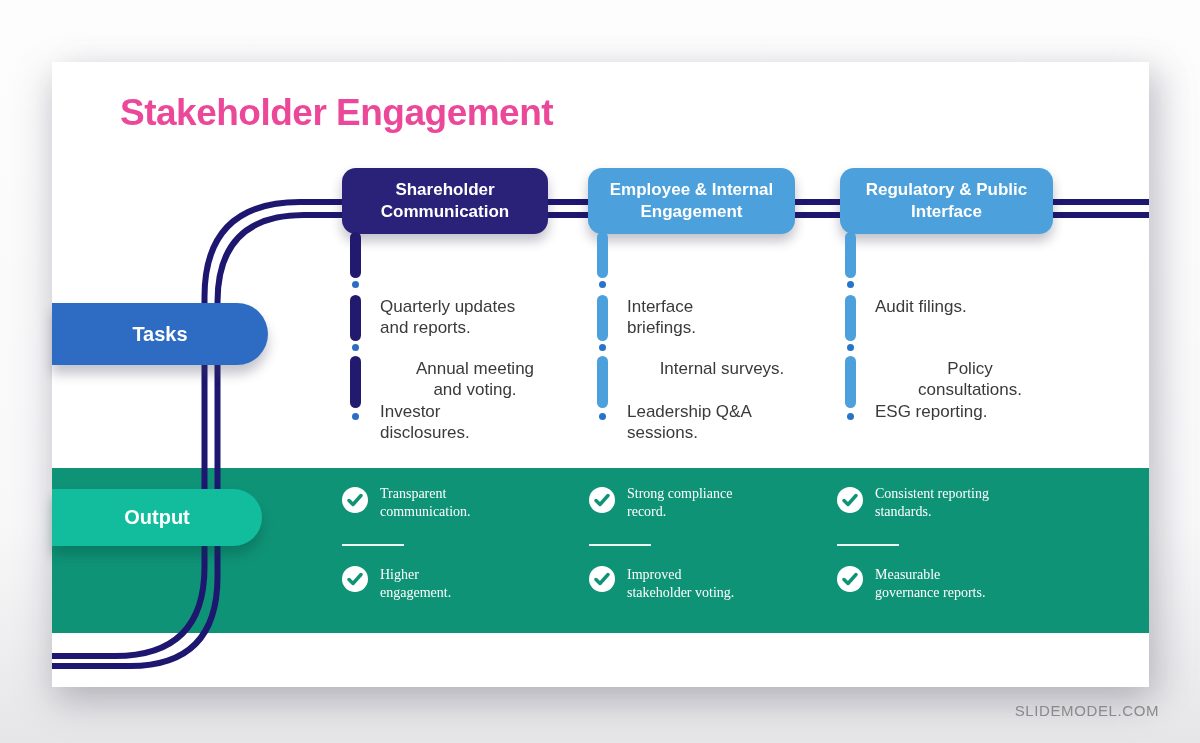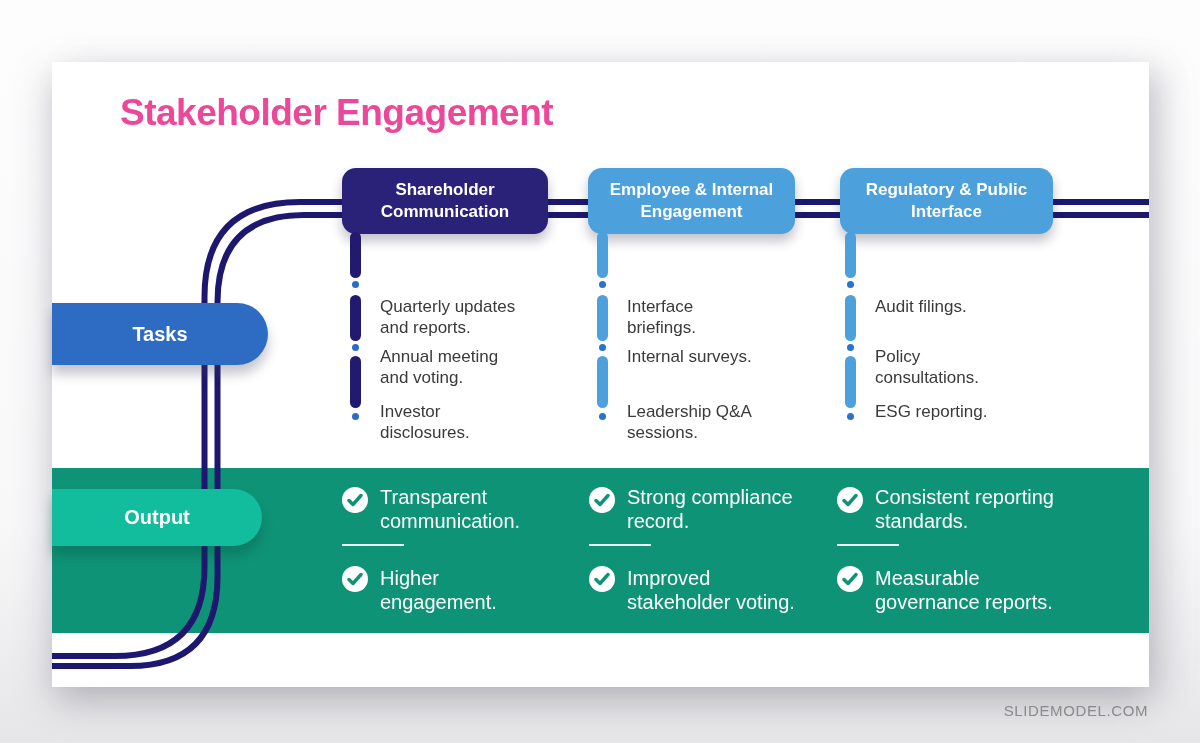--- a/index.html
+++ b/index.html
@@ -58,34 +58,34 @@
   .c0 .stub, .c0 .dash { background: #221a6e; }
   .c1 .stub, .c1 .dash, .c2 .stub, .c2 .dash { background: #4ca0db; }
   .dot { position: absolute; left: -3.5px; width: 7px; height: 7px; border-radius: 50%; }
   .dot.d1 { top: 219px; } .dot.d2 { top: 282px; } .dot.d3 { top: 351px; }
   .c0 .dot { background: #2e6cc4; }
   .c1 .dot, .c2 .dot { background: #2874c8; }
   .task {
     position: absolute; left: 25px; width: 190px;
     font-size: 17px; line-height: 21px; color: #3a3a3a; white-space: pre-line;
   }
-  .task.t0 { top: 198px; margin-top: 36px; } .task.t1 { top: 284px; } .task.t2 { top: 339px; }
+  .task.t0 { top: 198px; margin-top: 36px; } .task.t1 { top: 296px; text-align: center; } .task.t2 { top: 339px; }
   .check {
     position: absolute; left: -13px; width: 26px; height: 26px; border-radius: 50%;
     background: #ffffff; display: flex; align-items: center; justify-content: center;
   }
   .check.r0 { top: 425px; } .check.r1 { top: 504px; }
   .out {
     position: absolute; left: 25px; width: 200px;
-    font-size: 20px; line-height: 24px; color: #ffffff; white-space: pre-line;
+    font-size: 14px; line-height: 18px; color: #ffffff; white-space: pre-line; font-family: Liberation Serif, serif;
   }
   .out.r0 { top: 423px; } .out.r1 { top: 504px; }
   .odiv { position: absolute; left: -13px; top: 482px; width: 62px; height: 2px; background: rgba(255,255,255,.92); }
   .footer {
-    position: absolute; top: 702px; right: 52px;
+    position: absolute; top: 702px; right: 41px;
     font-size: 15px; color: #8a8a8a; letter-spacing: 0.6px;
   }
 </style>
 </head>
 <body>
 
 <div class="slide">
 
   <h1 class="title">Stakeholder Engagement</h1>
 

